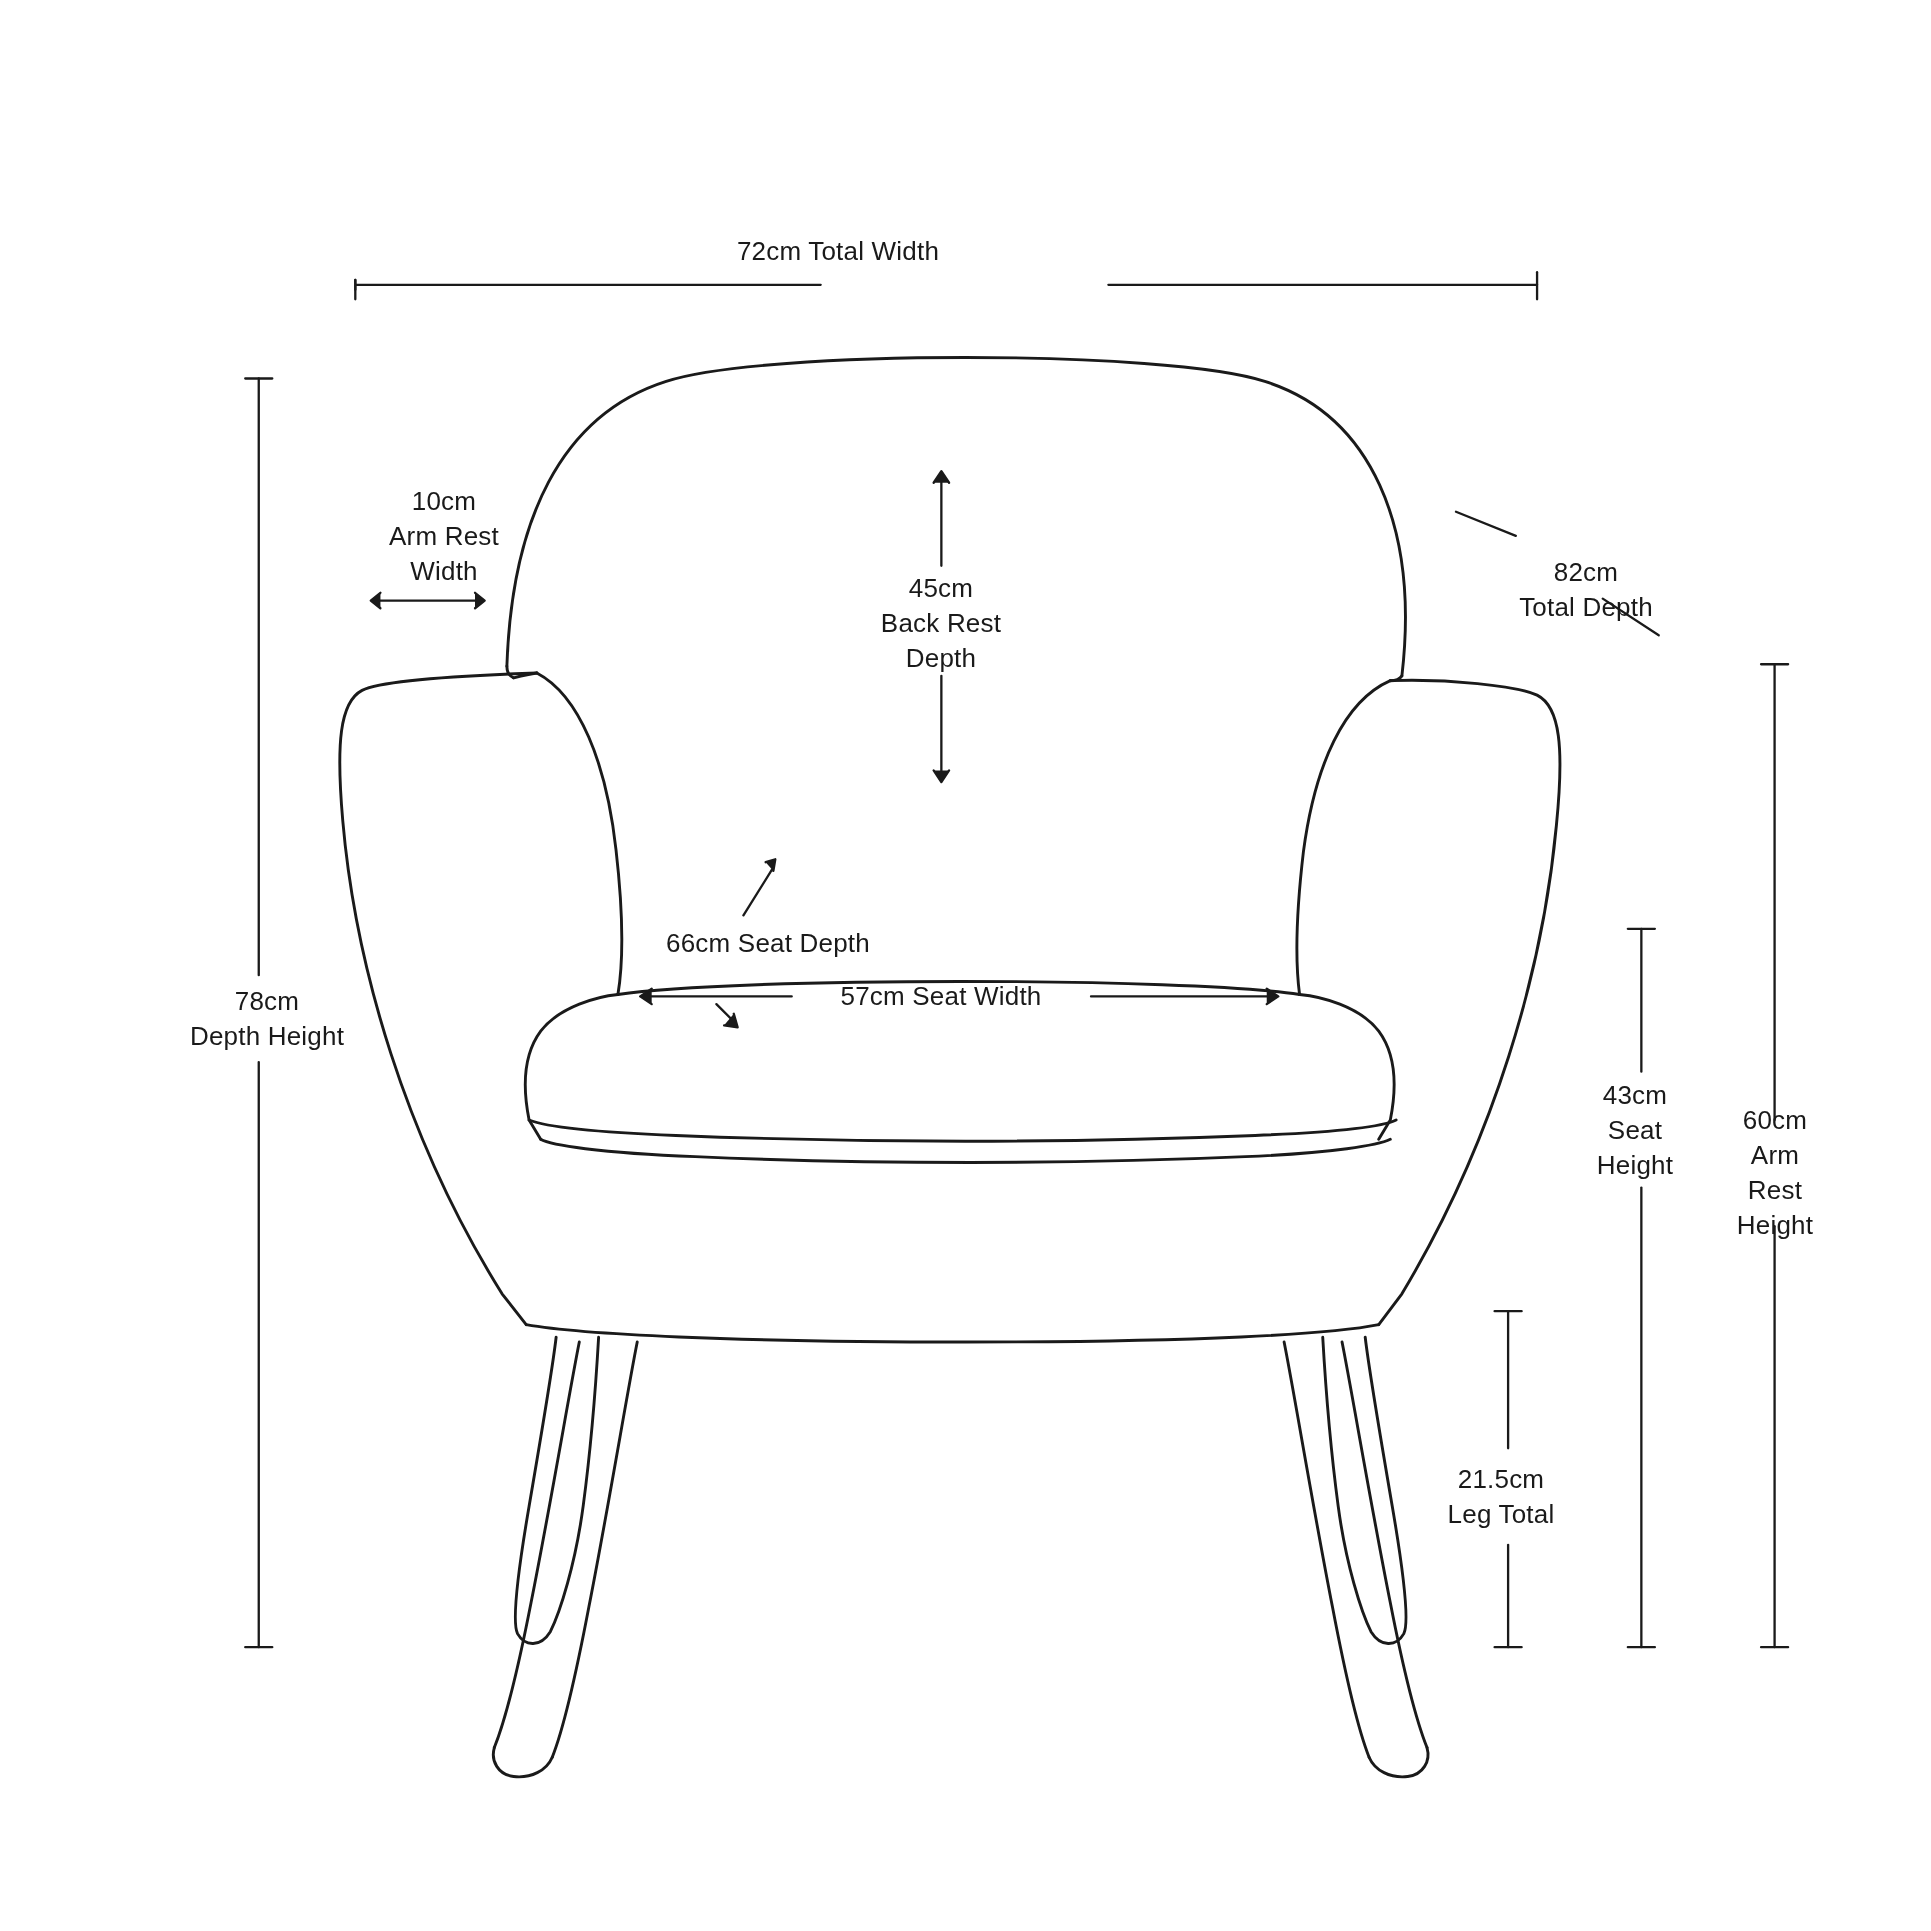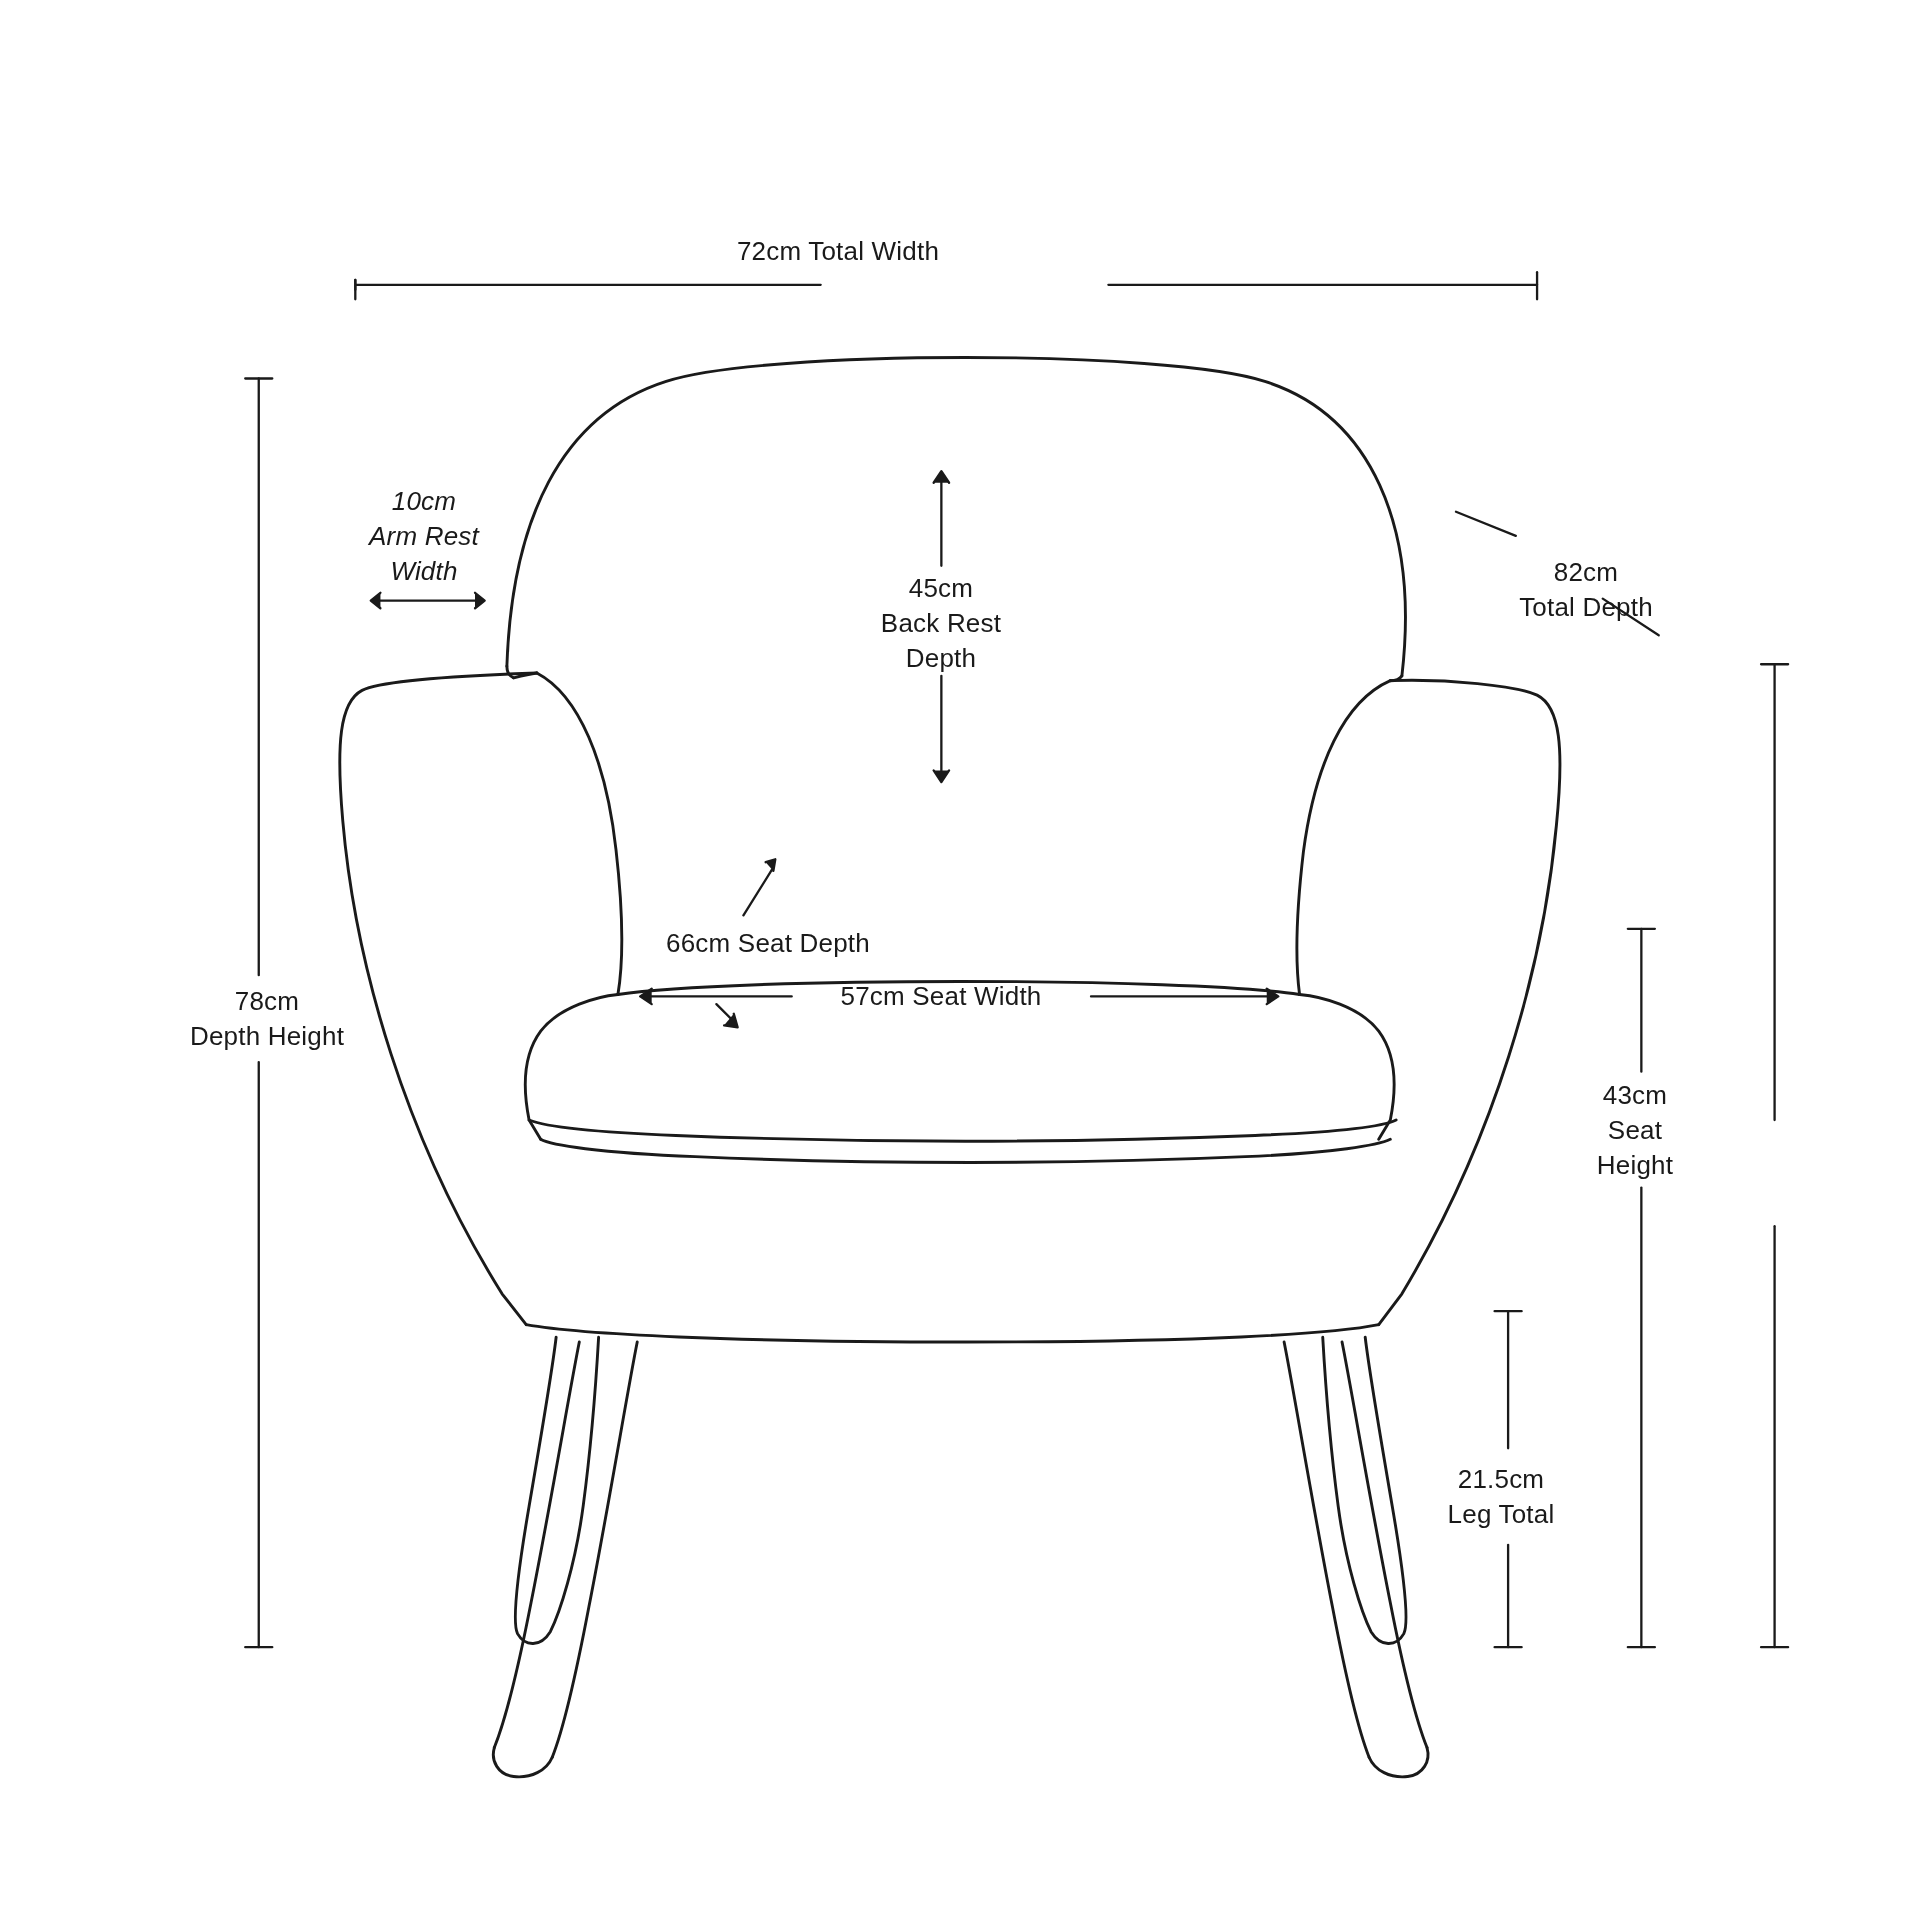--- a/index.html
+++ b/index.html
@@ -214,38 +214,40 @@
         <path d="M 675 1024 L 663 1032 L 675 1040" fill="#1a1a1a" stroke="#1a1a1a"></path>
         <path d="M 1130 1032 L 1322 1032"></path>
         <path d="M 1312 1024 L 1324 1032 L 1312 1040" fill="#1a1a1a" stroke="#1a1a1a"></path>
       </g>
 
     </g>
   </svg>
 
   <div class="dim-label single" style="left: 838px; top: 251px; transform: translate(-50%, -50%);">72cm Total Width</div>
 
-  <div class="dim-label" style="left: 424px; top: 536px; transform: translate(-50%, -50%); font-style: italic;">10cm
+  <div class="dim-label" style="left: 444px; top: 536px; transform: translate(-50%, -50%);">10cm
 Arm Rest
 Width</div>
 
   <div class="dim-label" style="left: 941px; top: 623px; transform: translate(-50%, -50%);">45cm
 Back Rest
 Depth</div>
 
   <div class="dim-label" style="left: 1586px; top: 550px; transform: translate(-50%, -50%); margin-top: 40px;">82cm
 Total Depth</div>
 
   <div class="dim-label" style="left: 267px; top: 1019px; transform: translate(-50%, -50%);">78cm
 Depth Height</div>
 
   <div class="dim-label single" style="left: 768px; top: 943px; transform: translate(-50%, -50%);">66cm Seat Depth</div>
 
   <div class="dim-label single" style="left: 941px; top: 996px; transform: translate(-50%, -50%);">57cm Seat Width</div>
 
+  <div class="dim-label" style="left: 1775px; top: 1173px; transform: translate(-50%, -50%);">60cm
+Arm Rest Height</div>
 
   <div class="dim-label" style="left: 1635px; top: 1130px; transform: translate(-50%, -50%);">43cm
 Seat Height</div>
 
   <div class="dim-label" style="left: 1501px; top: 1497px; transform: translate(-50%, -50%);">21.5cm
 Leg Total</div>
 
 </div>
 
 

